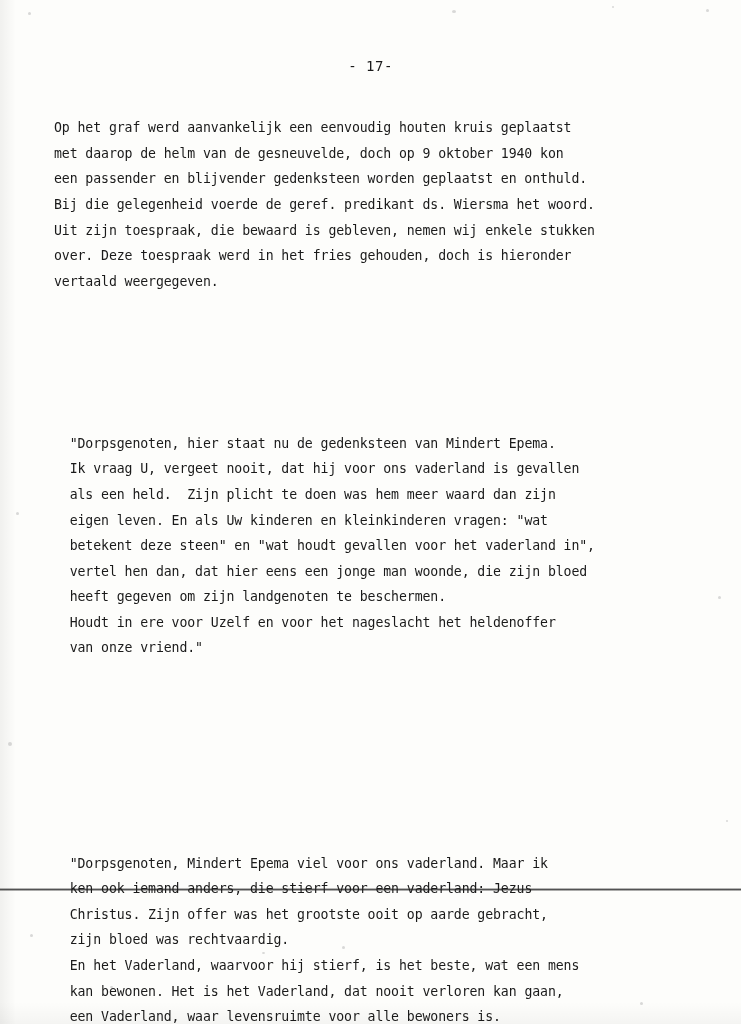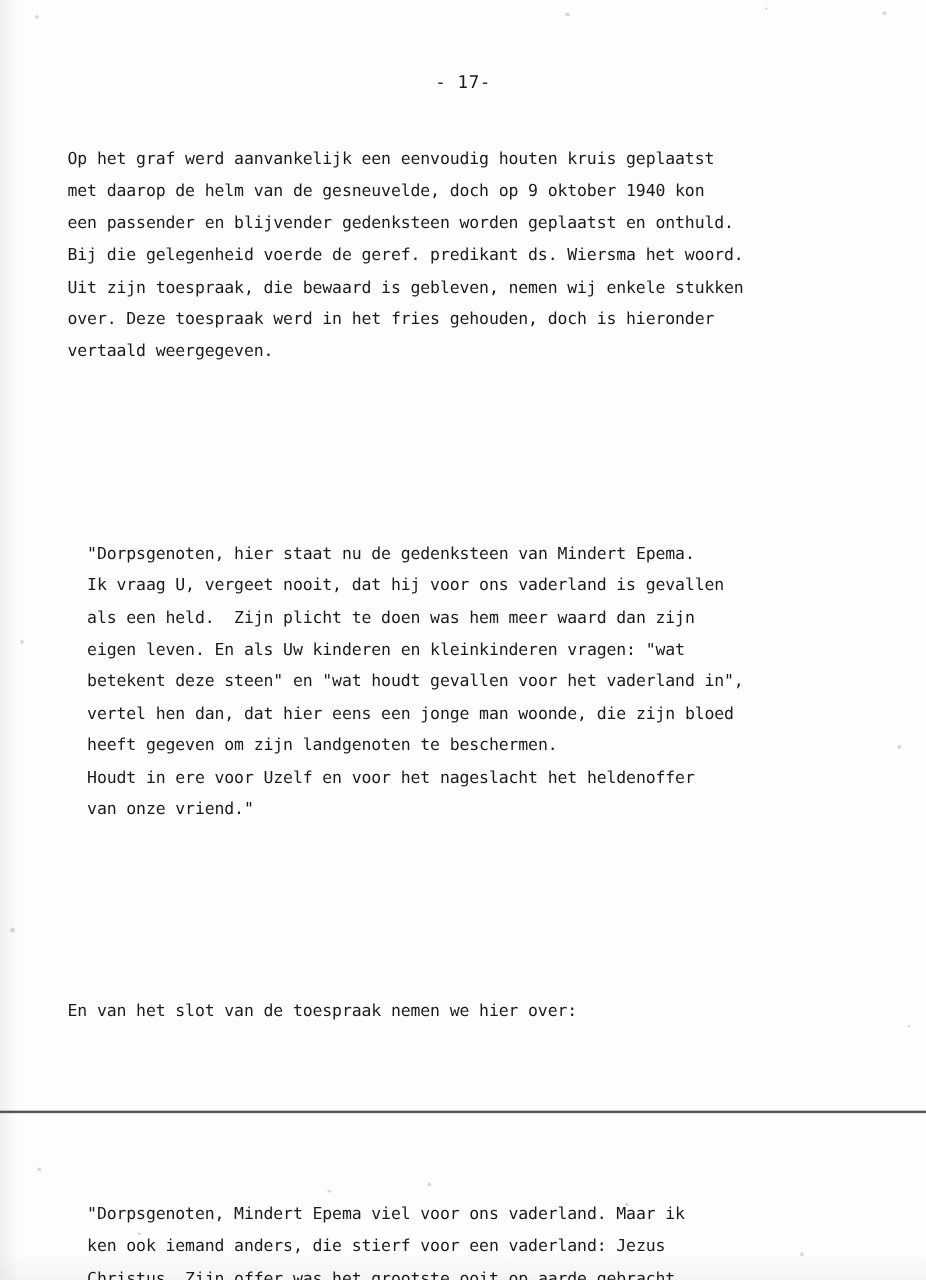--- a/index.html
+++ b/index.html
@@ -97,21 +97,20 @@
     <p class="para">  "Dorpsgenoten, hier staat nu de gedenksteen van Mindert Epema.
   Ik vraag U, vergeet nooit, dat hij voor ons vaderland is gevallen
   als een held.  Zijn plicht te doen was hem meer waard dan zijn
   eigen leven. En als Uw kinderen en kleinkinderen vragen: "wat
   betekent deze steen" en "wat houdt gevallen voor het vaderland in",
   vertel hen dan, dat hier eens een jonge man woonde, die zijn bloed
   heeft gegeven om zijn landgenoten te beschermen.
   Houdt in ere voor Uzelf en voor het nageslacht het heldenoffer
   van onze vriend."</p>
     <div class="gap-small"></div>
-    <p class="para">En van het slot van de toespraak nemen we hier over:</p>
     <div class="gap-small"></div>
     <p class="para">  "Dorpsgenoten, Mindert Epema viel voor ons vaderland. Maar ik
   ken ook iemand anders, die stierf voor een vaderland: Jezus
   Christus. Zijn offer was het grootste ooit op aarde gebracht,
   zijn bloed was rechtvaardig.
   En het Vaderland, waarvoor hij stierf, is het beste, wat een mens
   kan bewonen. Het is het Vaderland, dat nooit verloren kan gaan,
   een Vaderland, waar levensruimte voor alle bewoners is.
   Een Vaderland, waar niemand zegt: ik ben ziek, ik ben arm, dat
   door geen oorlog wordt geteisterd, waar geen graf meer zal worden

